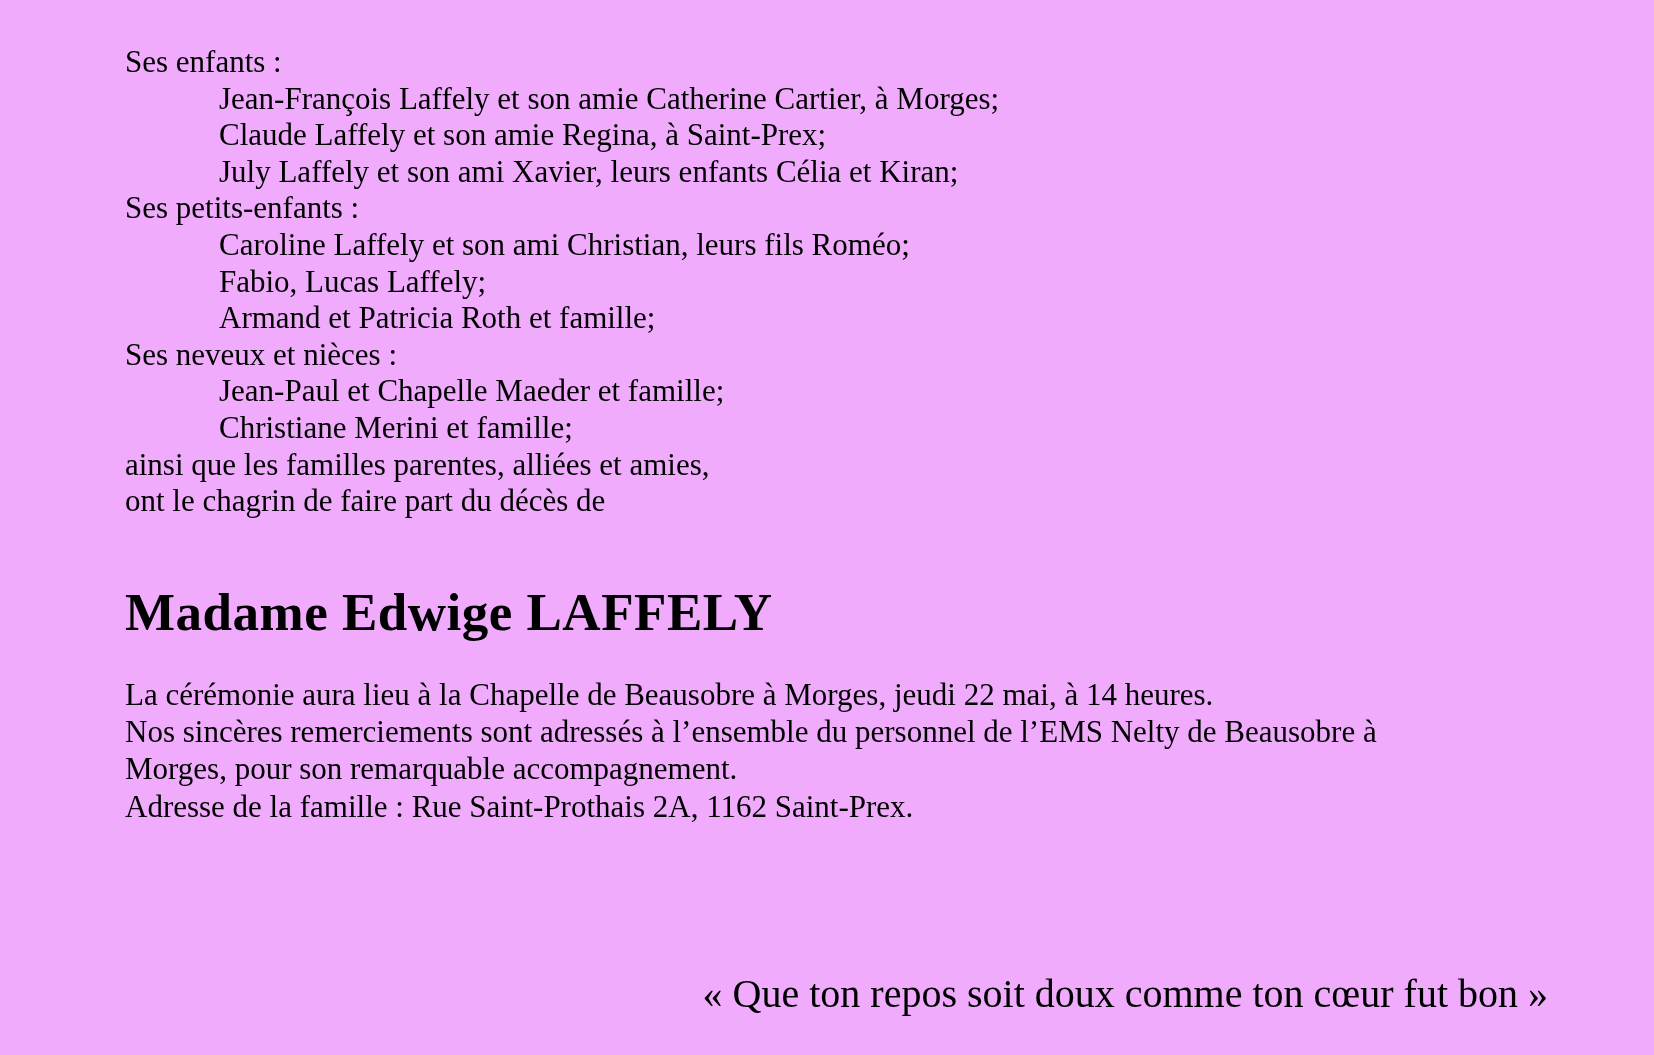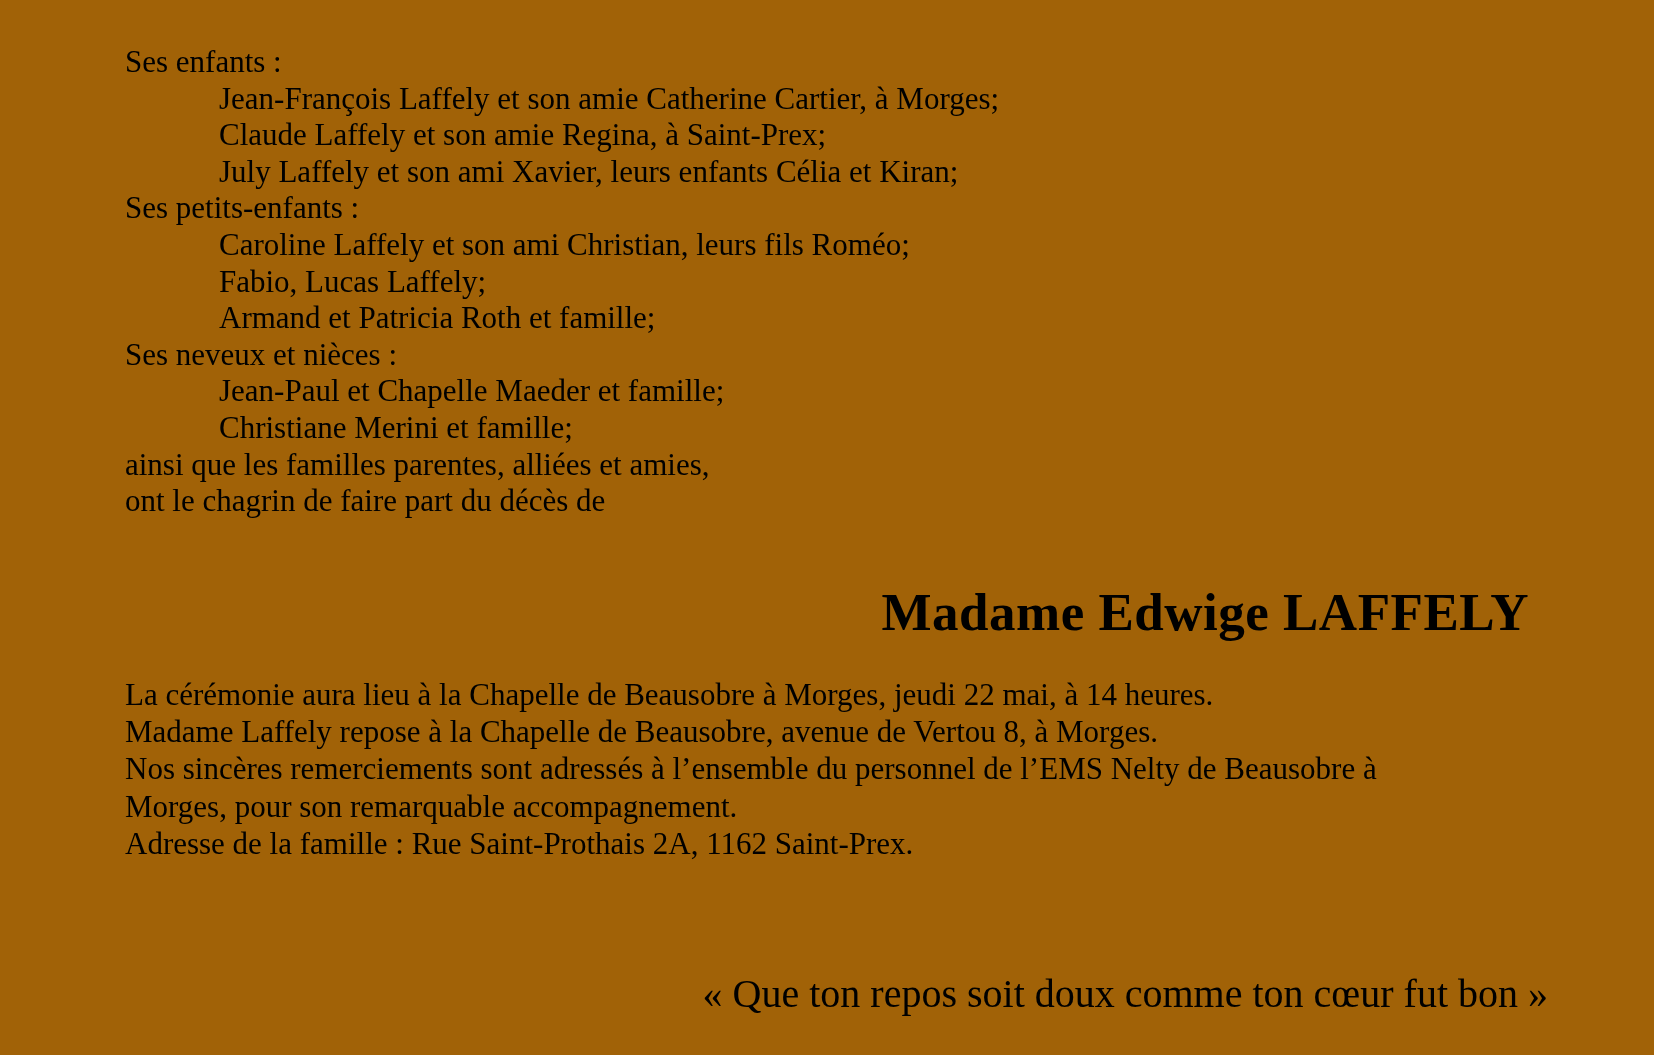--- a/index.html
+++ b/index.html
@@ -4,21 +4,21 @@
 <style>
   html, body {
     margin: 0;
     padding: 0;
     background: #ffffff;
   }
   .page {
     position: relative;
     width: 1654px;
     height: 1055px;
-    background: #a16207;
+    background: #f0abfc;
     color: #000000;
     font-family: "Liberation Serif", "DejaVu Serif", serif;
     overflow: hidden;
   }
   .family-block {
     position: absolute;
     left: 125px;
     top: 44px;
     right: 100px;
     font-size: 31px;
@@ -39,21 +39,21 @@
   }
   .bold-seg {
     font-weight: 400;
   }
   .doc-title {
     position: absolute;
     left: 125px;
     width: 1404px;
     top: 586px;
     margin: 0;
-    text-align: right;
+    text-align: left;
     font-size: 53px;
     line-height: 1;
     font-weight: 700;
     letter-spacing: 0.5px;
   }
   .epitaph {
     position: absolute;
     right: 106px;
     top: 976px;
     font-size: 40px;
@@ -84,21 +84,20 @@
       <div class="line indent"><span>Jean-Paul et Chapelle </span><span class="bold-seg">Maeder</span><span> et famille;</span></div>
       <div class="line indent"><span>Christiane </span><span class="bold-seg">Merini</span><span> et famille;</span></div>
       <div class="line"><span>ainsi que les familles parentes, alliées et amies,</span></div>
       <div class="line"><span>ont le chagrin de faire part du décès de</span></div>
     </div>
 
   <h1 class="doc-title">Madame Edwige LAFFELY</h1>
 
   <div class="details-block">
       <div class="line"><span>La cérémonie aura lieu à la Chapelle de Beausobre à Morges, jeudi 22 mai, à 14 heures.</span></div>
-      <div class="line"><span>Madame Laffely repose à la Chapelle de Beausobre, avenue de Vertou 8, à Morges.</span></div>
       <div class="line"><span>Nos sincères remerciements sont adressés à l’ensemble du personnel de l’EMS Nelty de Beausobre à</span></div>
       <div class="line"><span>Morges, pour son remarquable accompagnement.</span></div>
       <div class="line"><span>Adresse de la famille : Rue Saint-Prothais 2A, 1162 </span><span class="bold-seg">Saint-Prex</span><span>.</span></div>
     </div>
 
   <div class="epitaph">« Que ton repos soit doux comme ton cœur fut bon »</div>
 
 </div>
 
 </body></html>

